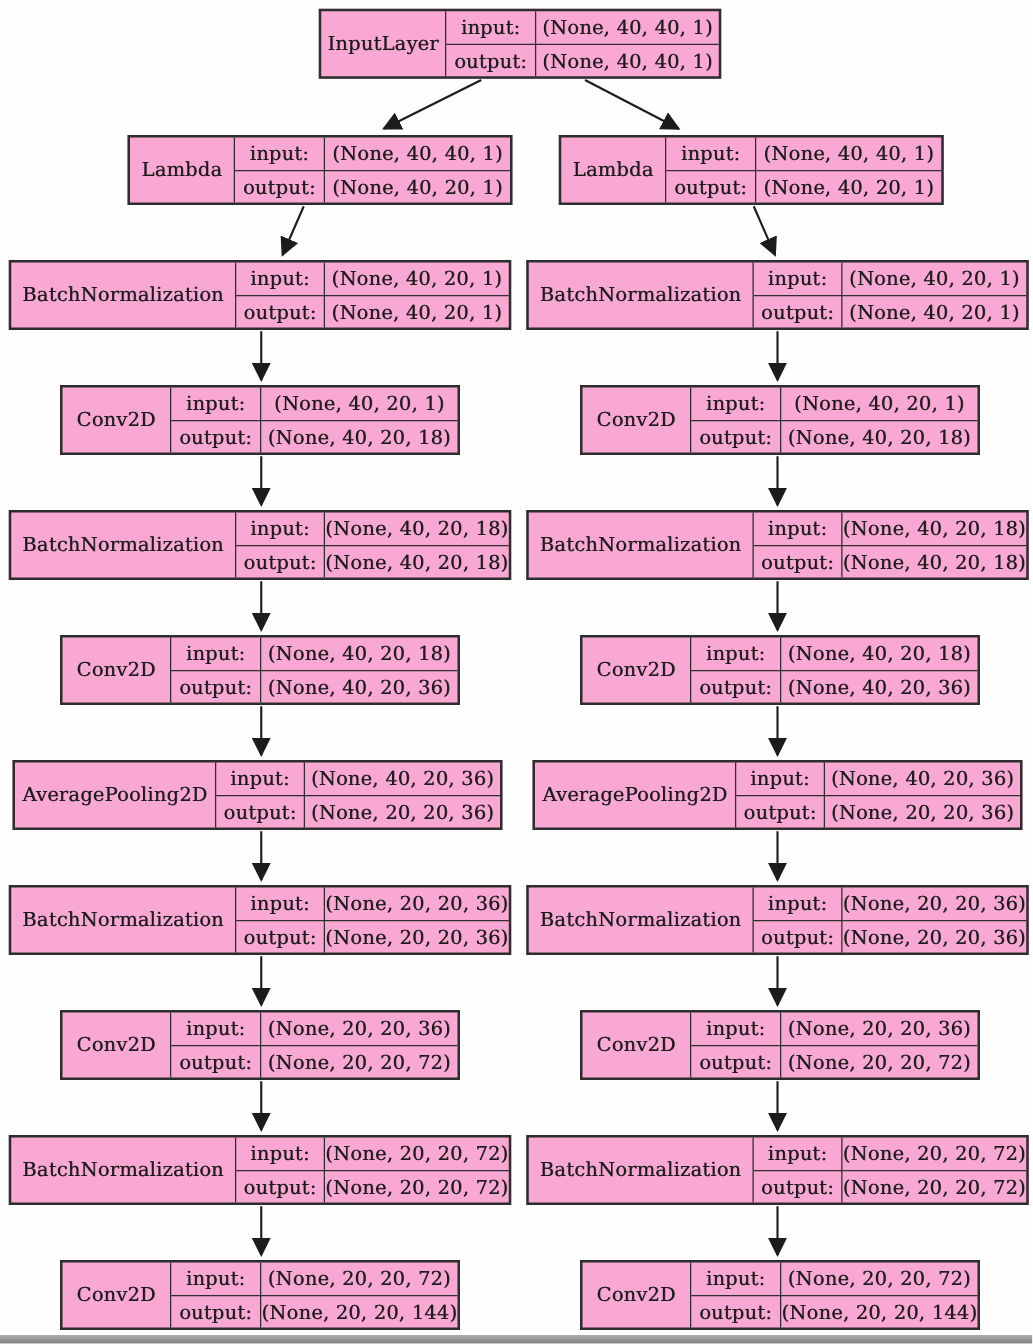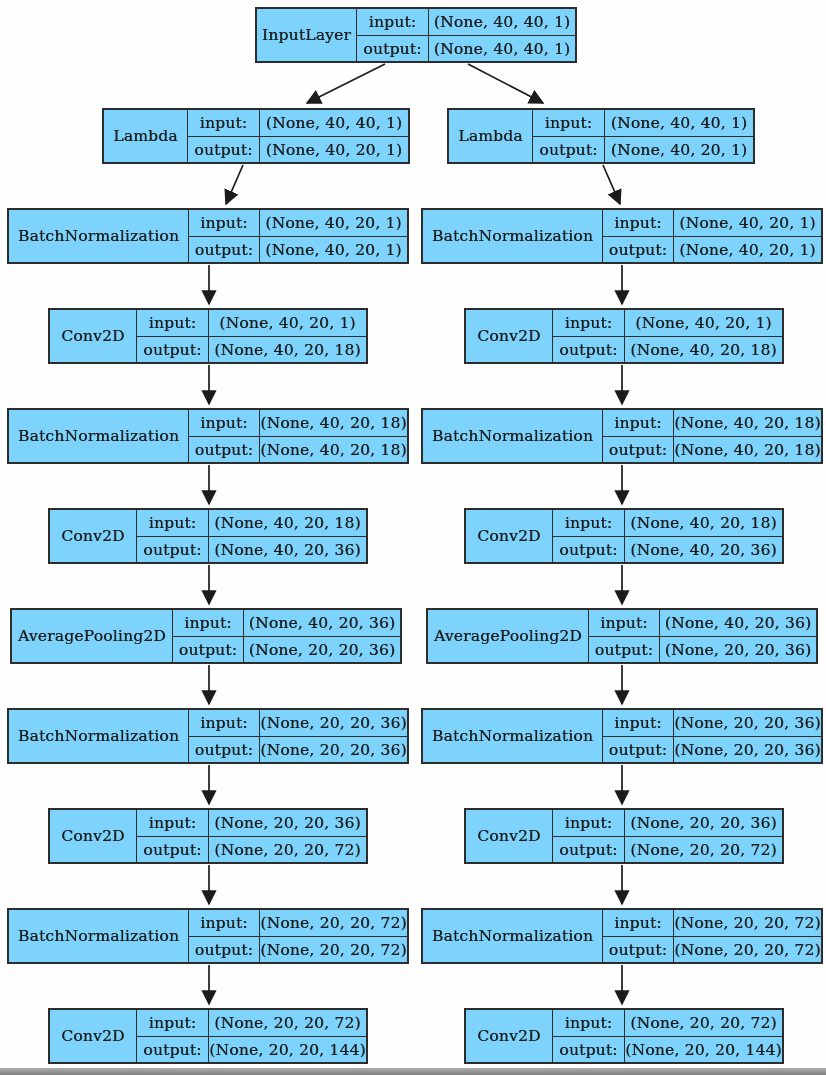--- a/index.html
+++ b/index.html
@@ -11,21 +11,21 @@
     overflow: hidden;
     font-family: "DejaVu Serif", "Liberation Serif", serif;
     filter: blur(0.3px);
   }
   #wires { position: absolute; left: 0; top: 0; width: 826px; height: 1075px; }
   .node {
     position: absolute;
     display: grid;
     grid-template-rows: 26px 26px;
     border: 2px solid #2d2d2d;
-    background: #7dd3fc;
+    background: #f9a8d4;
     box-sizing: content-box;
   }
   .cell {
     box-sizing: border-box;
     display: flex;
     align-items: center;
     justify-content: center;
     font-size: 15.5px;
     color: #1b1b1b;
     letter-spacing: 0.2px;

